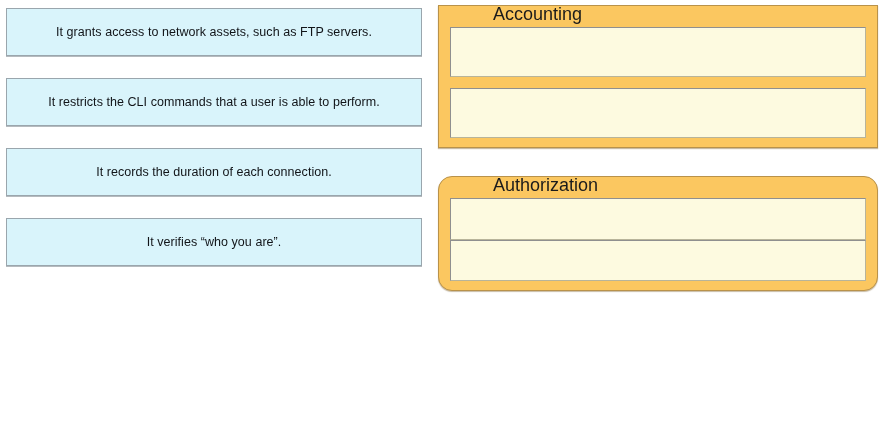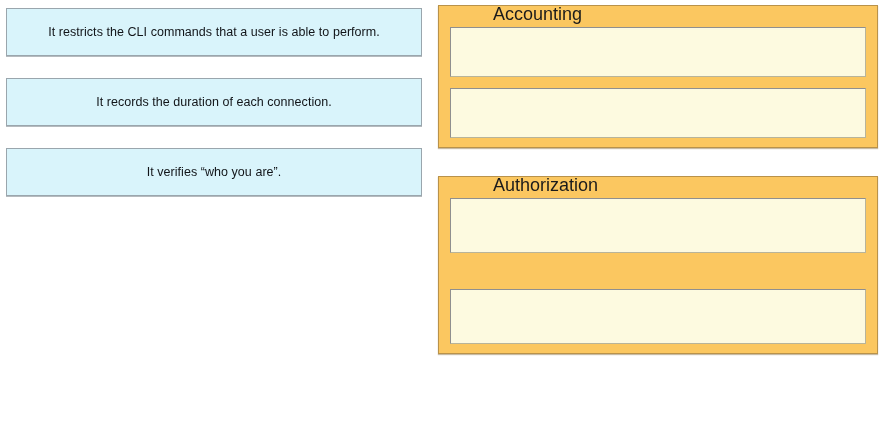--- a/index.html
+++ b/index.html
@@ -66,21 +66,22 @@
   #panel-accounting {
     left: 438px;
     top: 5px;
     width: 440px;
     height: 143px;
   }
   #panel-authorization {
     left: 438px;
     top: 176px;
     width: 440px;
-    height: 178px;
+    height: 115px;
+    border-radius: 14px;
   }
   .drop-panel-title {
     position: absolute;
     left: 10px;
     top: 1px;
     font-size: 18px;
     line-height: 14px;
     color: #1b1b1b;
     white-space: nowrap;
     margin-left: 44px;
@@ -107,20 +108,23 @@
     height: 55px;
   }
 </style>
 </head>
 <body>
 
 <div id="stage">
 
   <div id="source-list">
 
+    <div class="source-tile">
+      <span class="source-tile-label">It grants access to network assets, such as FTP servers.</span>
+    </div>
 
     <div class="source-tile">
       <span class="source-tile-label">It restricts the CLI commands that a user is able to perform.</span>
     </div>
 
 
     <div class="source-tile">
       <span class="source-tile-label">It records the duration of each connection.</span>
     </div>
 

